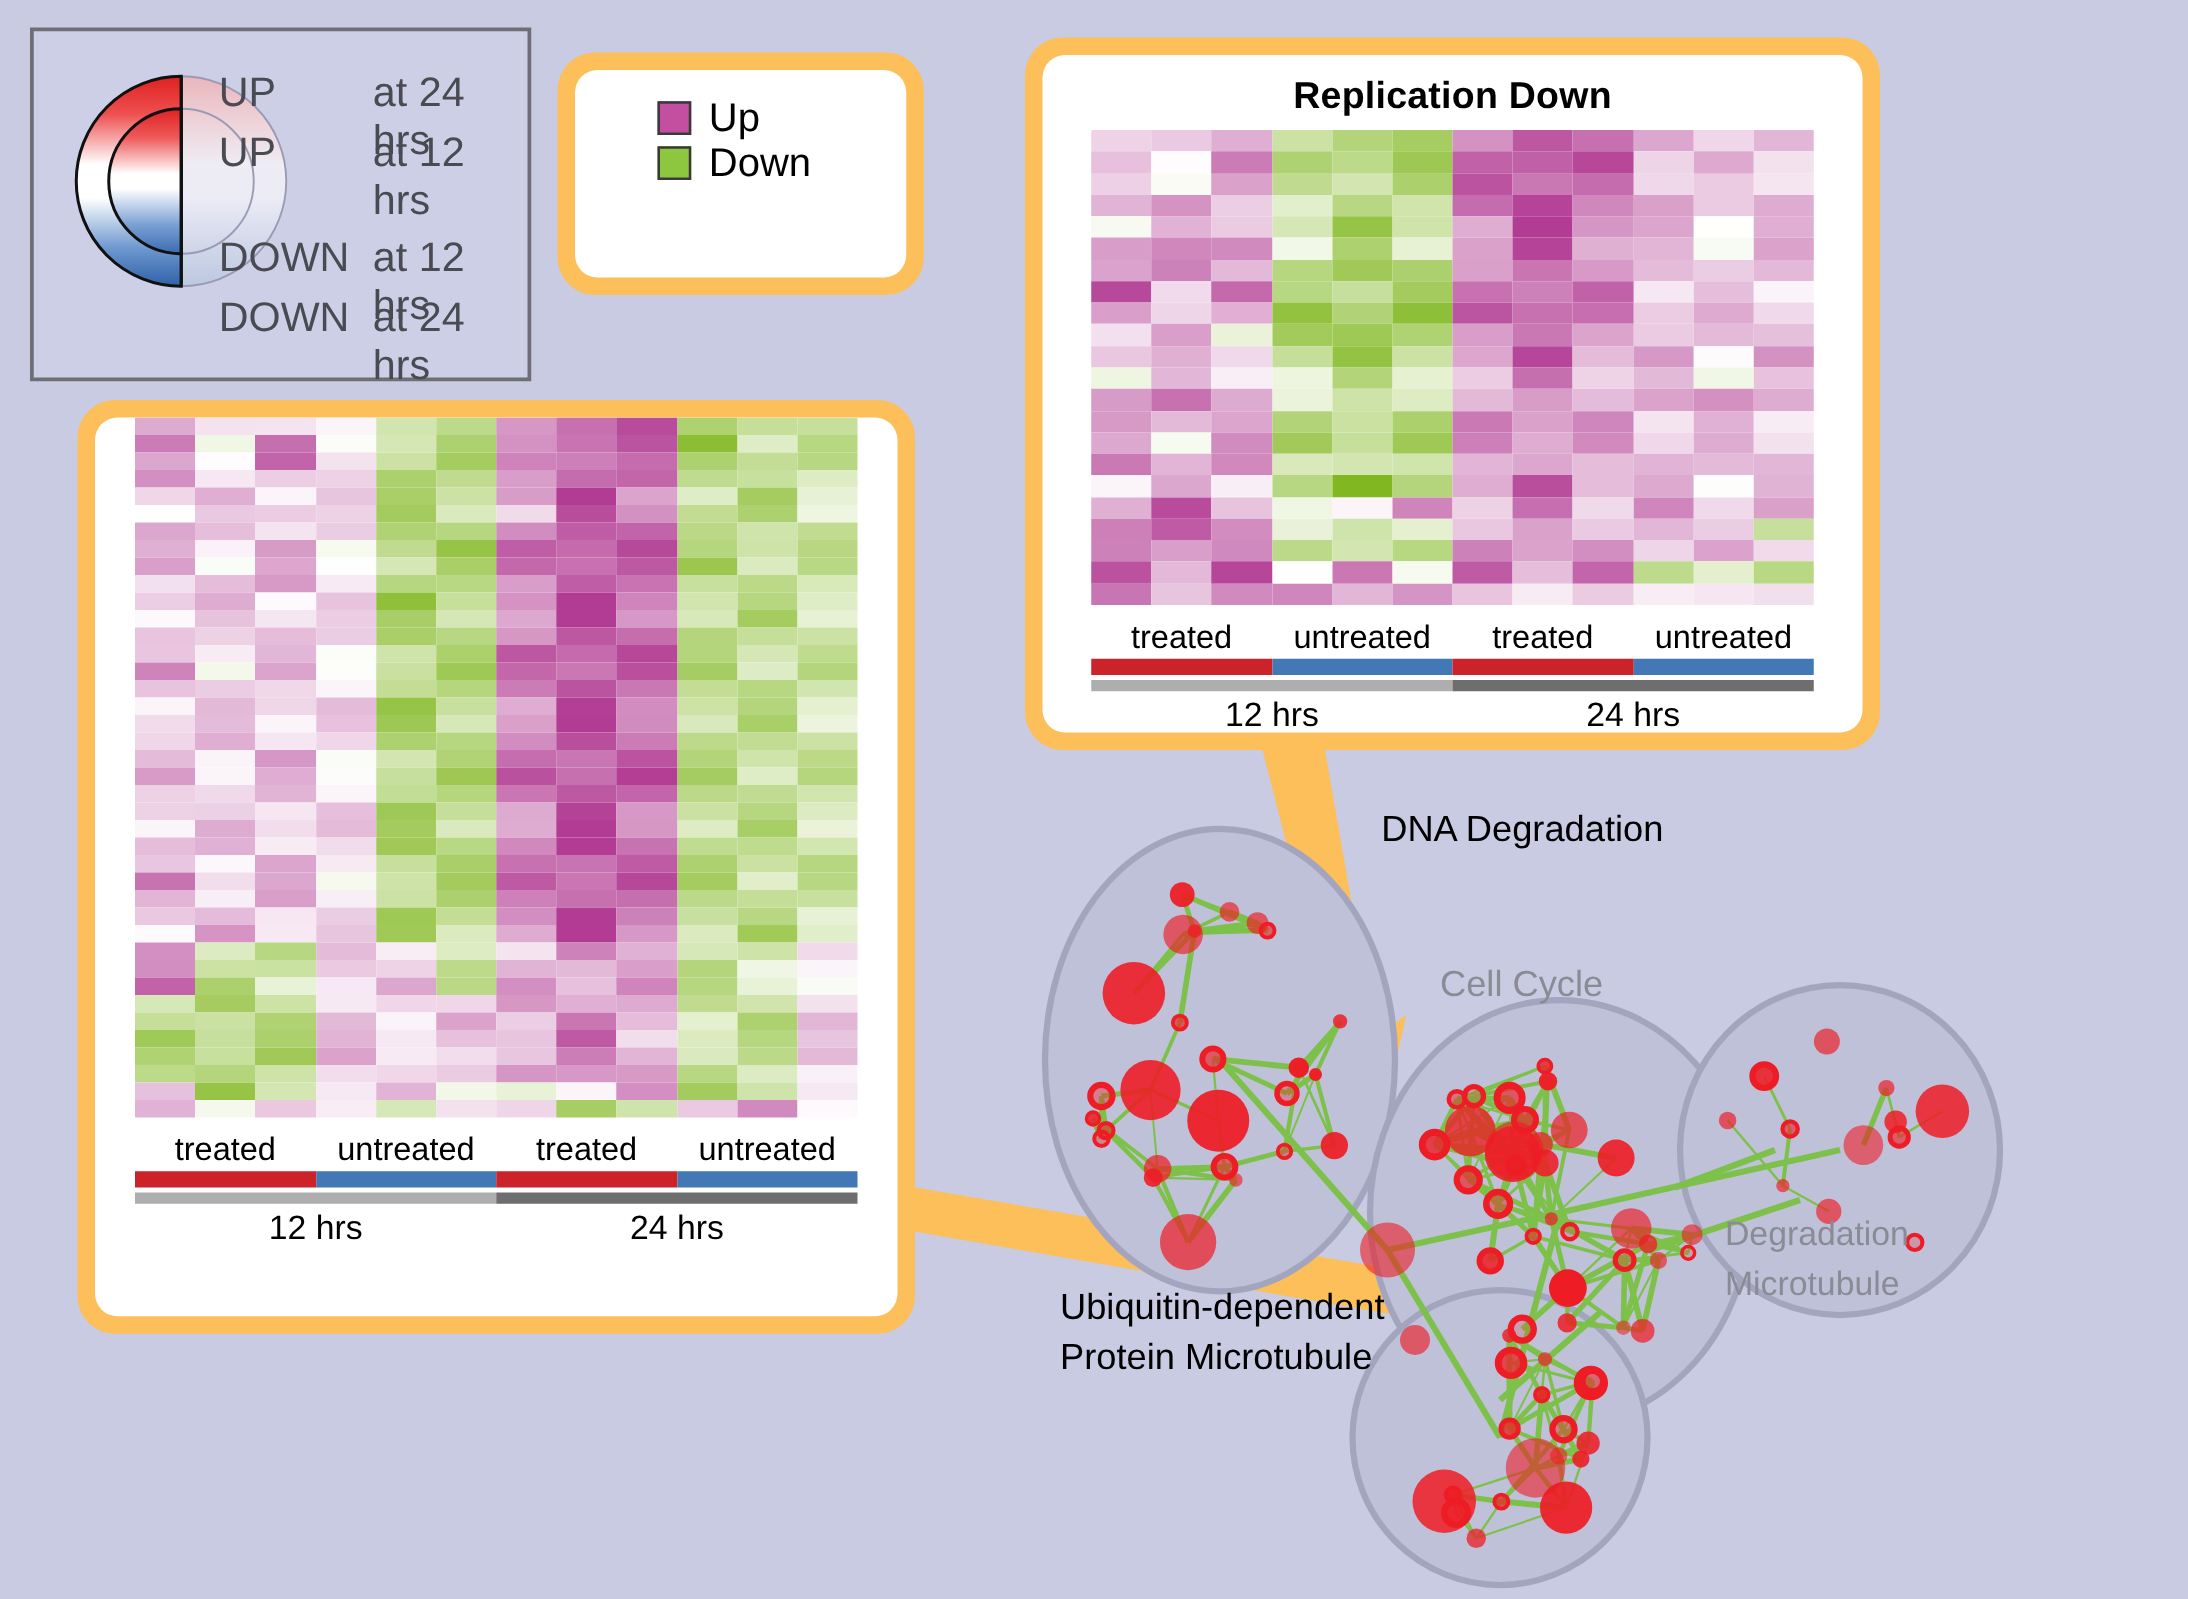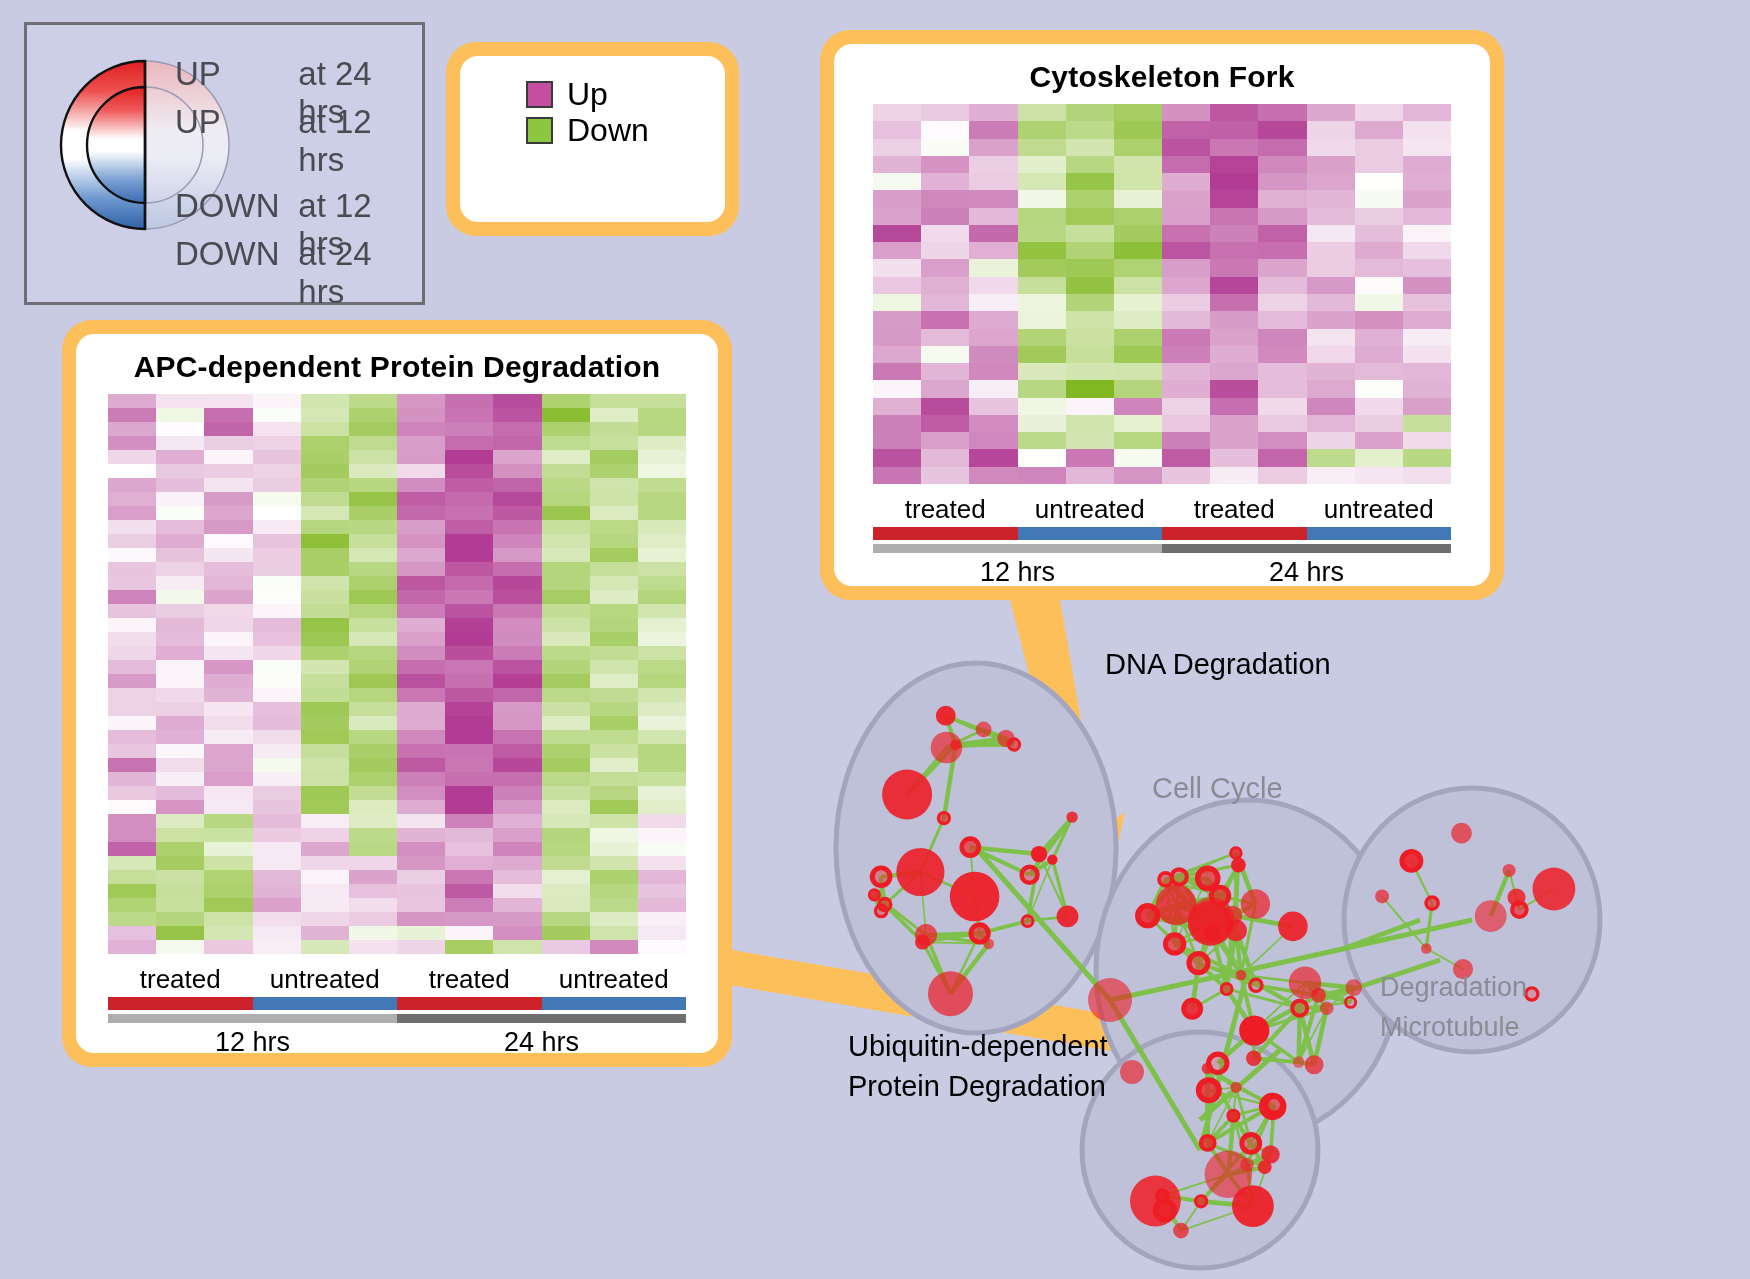--- a/index.html
+++ b/index.html
@@ -150,21 +150,21 @@
         <div class="ul-row">
           <span class="swatch" id="sw-down" style="background: rgb(141, 198, 63);"></span>
           <span class="ul-label">Down</span>
         </div>
       </div>
     </div>
   </div>
 
   <div class="opanel" id="panel-fork">
     <div class="inner">
-      <div class="panel-title">Cytoskeleton Fork</div>
+      <div class="panel-title">Replication Down</div>
       <div class="hm" id="hm-fork" style="width: 578px; height: 380px; grid-template-columns: repeat(12, 1fr); grid-template-rows: repeat(22, 1fr);">
           <div style="background: rgb(238, 211, 231);"></div>
           <div style="background: rgb(234, 202, 226);"></div>
           <div style="background: rgb(223, 175, 211);"></div>
           <div style="background: rgb(204, 226, 164);"></div>
           <div style="background: rgb(179, 212, 122);"></div>
           <div style="background: rgb(166, 205, 98);"></div>
           <div style="background: rgb(212, 146, 195);"></div>
           <div style="background: rgb(189, 87, 162);"></div>
           <div style="background: rgb(199, 112, 176);"></div>
@@ -442,21 +442,20 @@
         </div>
       <div class="time-labels" id="tl-fork" style="width: 578px;">
           <span>12 hrs</span>
           <span>24 hrs</span>
         </div>
     </div>
   </div>
 
   <div class="opanel" id="panel-apc">
     <div class="inner">
-      <div class="panel-title">APC-dependent Protein Degradation</div>
       <div class="hm" id="hm-apc" style="width: 578px; height: 560px; grid-template-columns: repeat(12, 1fr); grid-template-rows: repeat(40, 1fr);">
           <div style="background: rgb(221, 170, 208);"></div>
           <div style="background: rgb(244, 227, 239);"></div>
           <div style="background: rgb(245, 228, 240);"></div>
           <div style="background: rgb(251, 244, 249);"></div>
           <div style="background: rgb(209, 229, 174);"></div>
           <div style="background: rgb(189, 218, 139);"></div>
           <div style="background: rgb(214, 151, 197);"></div>
           <div style="background: rgb(198, 112, 176);"></div>
           <div style="background: rgb(184, 76, 156);"></div>
@@ -1289,16 +1288,16 @@
           <circle cx="330.0" cy="380.0" r="22.0" fill="#ee1c25" opacity="0.60"></circle>
           <circle cx="352.0" cy="452.0" r="12.0" fill="#ee1c25" opacity="0.64"></circle>
         </g>
     </svg>
 
     <div class="net-label" style="left:325px;top:28px;">DNA Degradation</div>
     <div class="net-label grey" style="left:372px;top:152px;">Cell Cycle</div>
     <div class="net-label grey sm" style="left:600px;top:352px;">Degradation</div>
     <div class="net-label grey sm" style="left:600px;top:392px;">Microtubule</div>
     <div class="net-label" style="left:68px;top:410px;">Ubiquitin-dependent</div>
-    <div class="net-label" style="left:68px;top:450px;">Protein Degradation</div>
+    <div class="net-label" style="left:68px;top:450px;">Protein Microtubule</div>
   </div>
 
 </div>
 
 </body></html>

